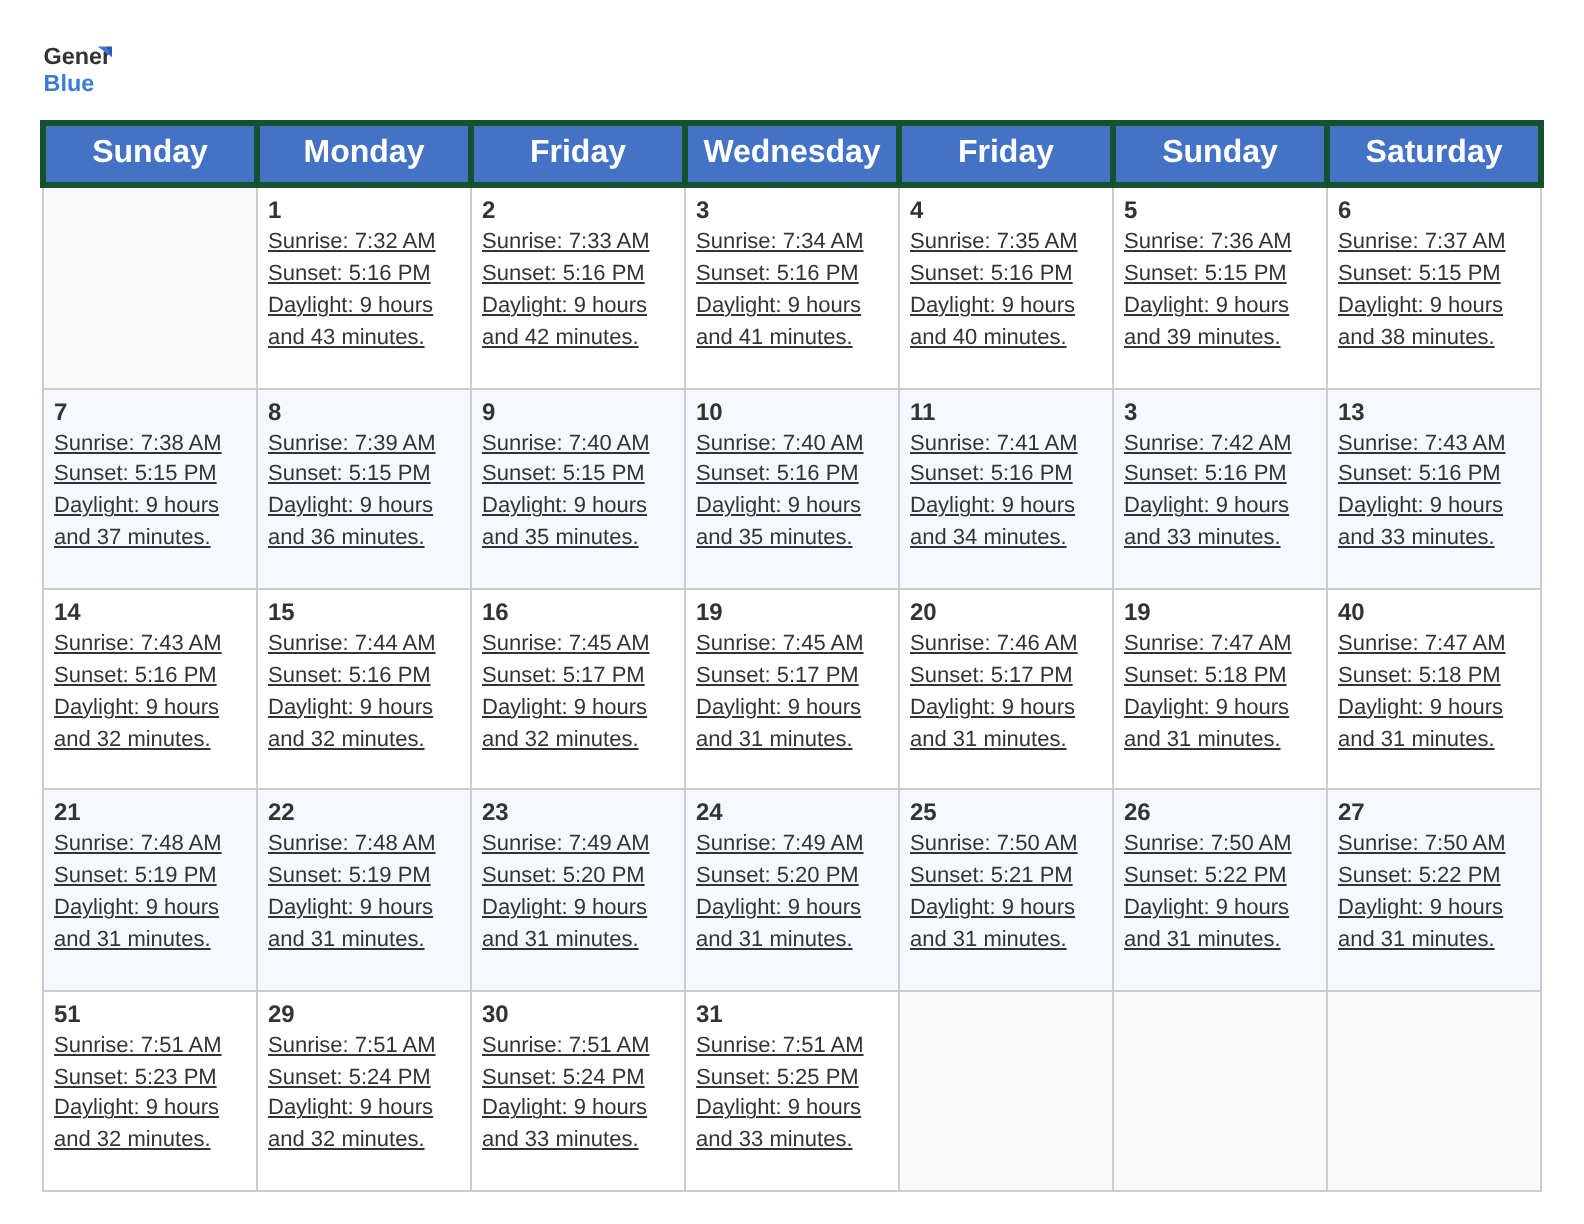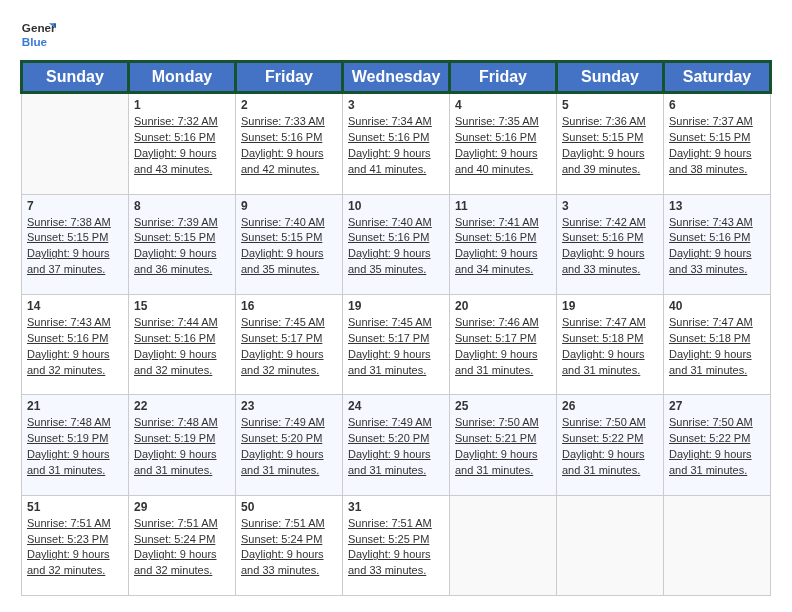--- a/index.html
+++ b/index.html
@@ -245,21 +245,21 @@
         <tr class="last-row">
           <td>
         <span class="day-num">51</span>
         <span class="day-info">Sunrise: 7:51 AM<br>Sunset: 5:23 PM<br>Daylight: 9 hours<br>and 32 minutes.</span>
       </td>
           <td>
         <span class="day-num">29</span>
         <span class="day-info">Sunrise: 7:51 AM<br>Sunset: 5:24 PM<br>Daylight: 9 hours<br>and 32 minutes.</span>
       </td>
           <td>
-        <span class="day-num">50</span>
+        <span class="day-num">30</span>
         <span class="day-info">Sunrise: 7:51 AM<br>Sunset: 5:24 PM<br>Daylight: 9 hours<br>and 33 minutes.</span>
       </td>
           <td>
         <span class="day-num">31</span>
         <span class="day-info">Sunrise: 7:51 AM<br>Sunset: 5:25 PM<br>Daylight: 9 hours<br>and 33 minutes.</span>
       </td>
           <td class="empty"></td>
           <td class="empty"></td>
           <td class="empty"></td>
         </tr>

